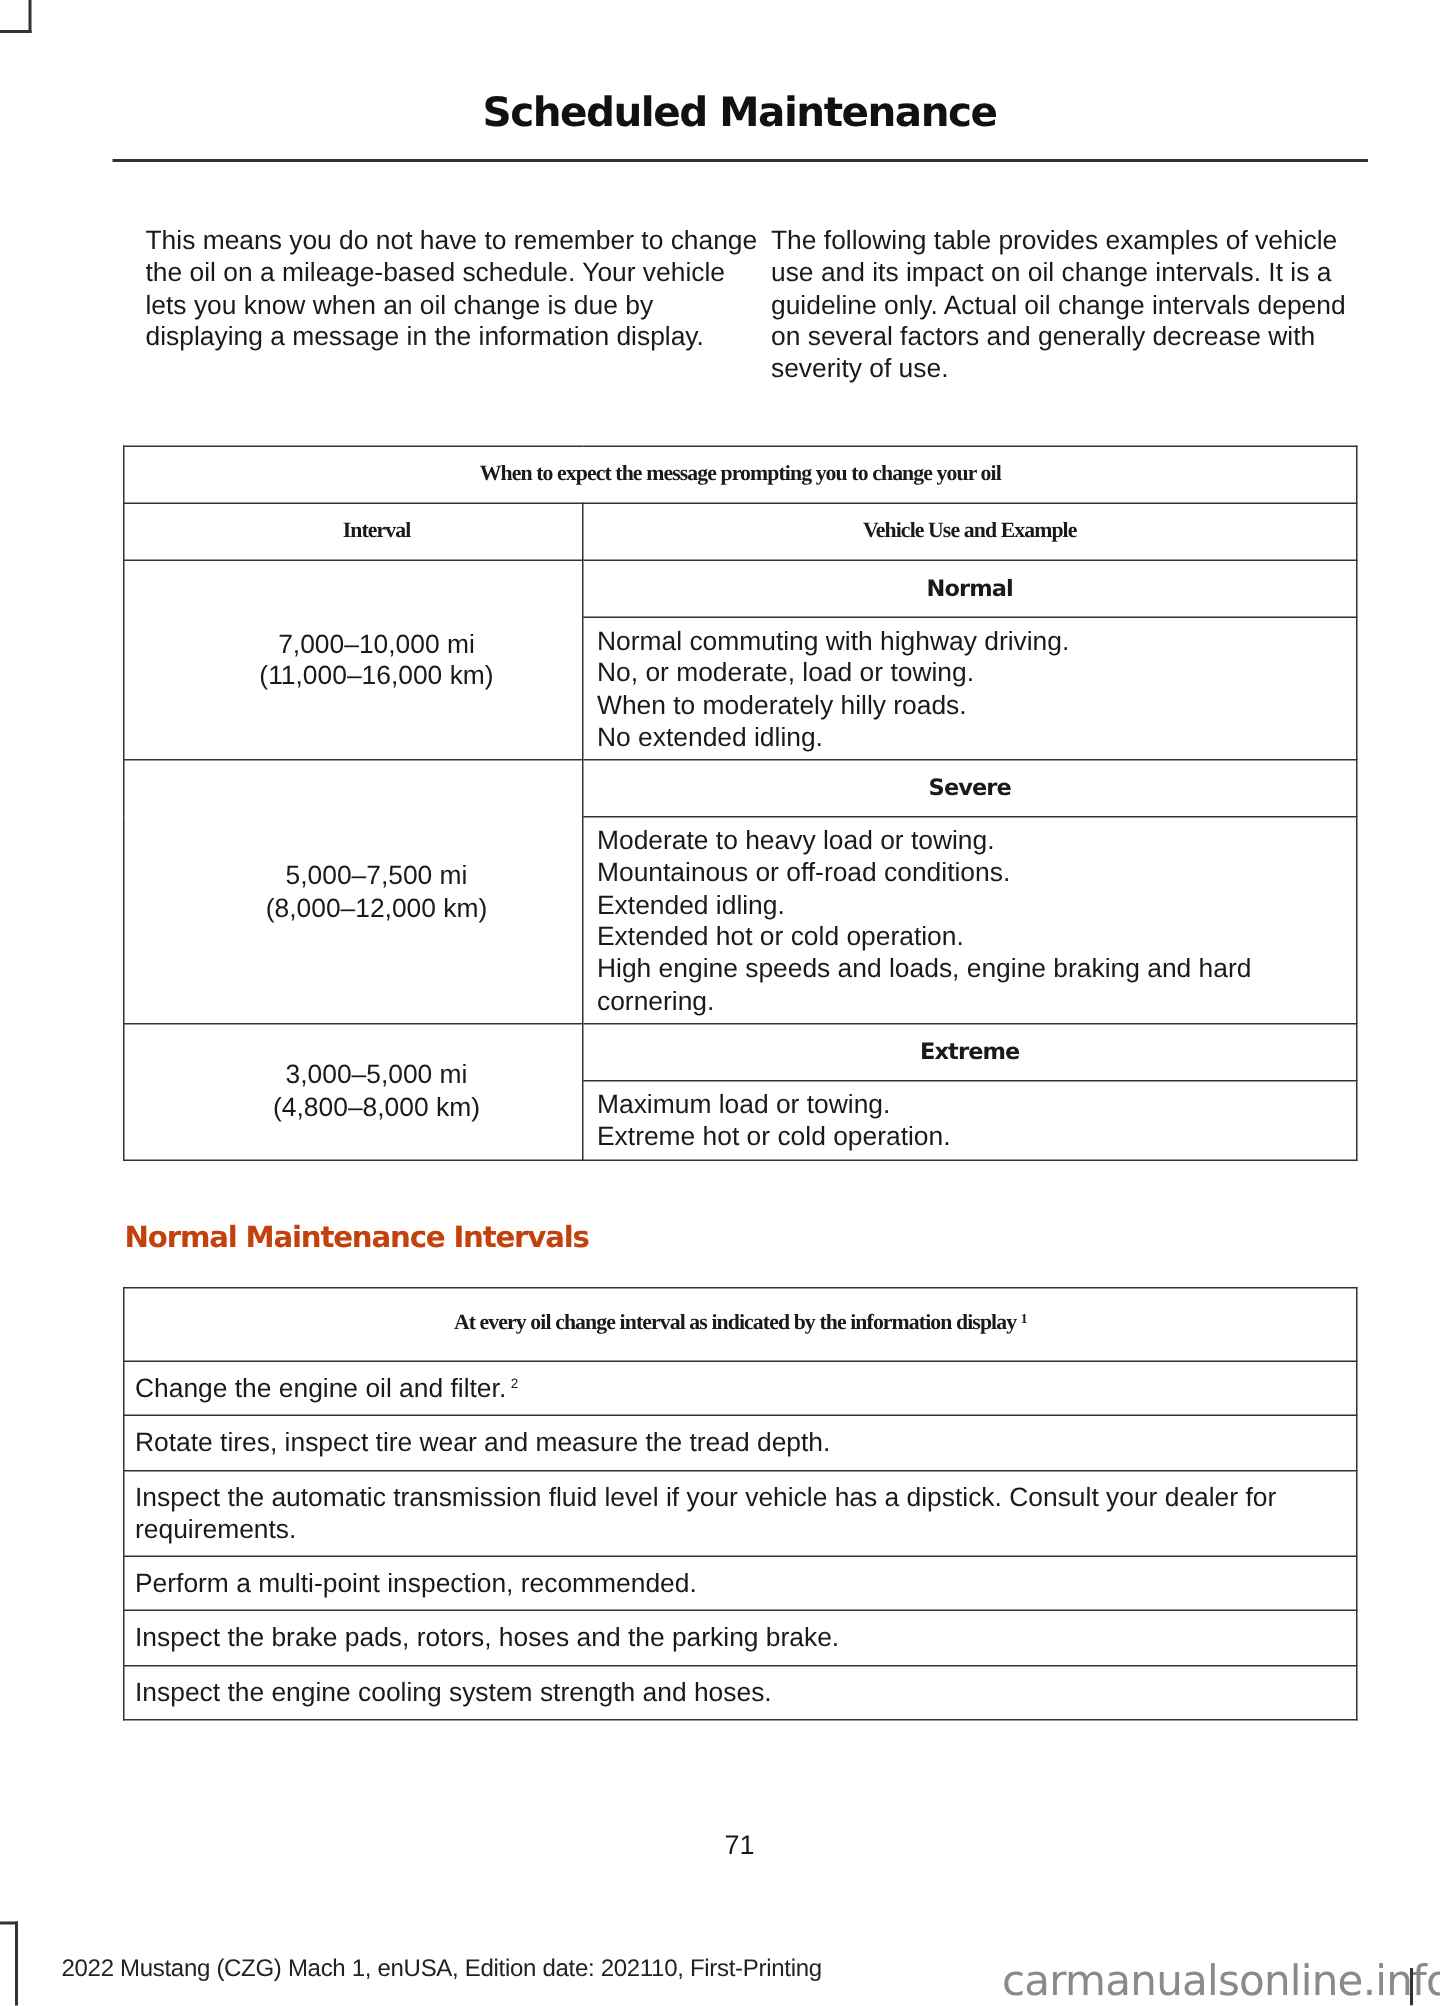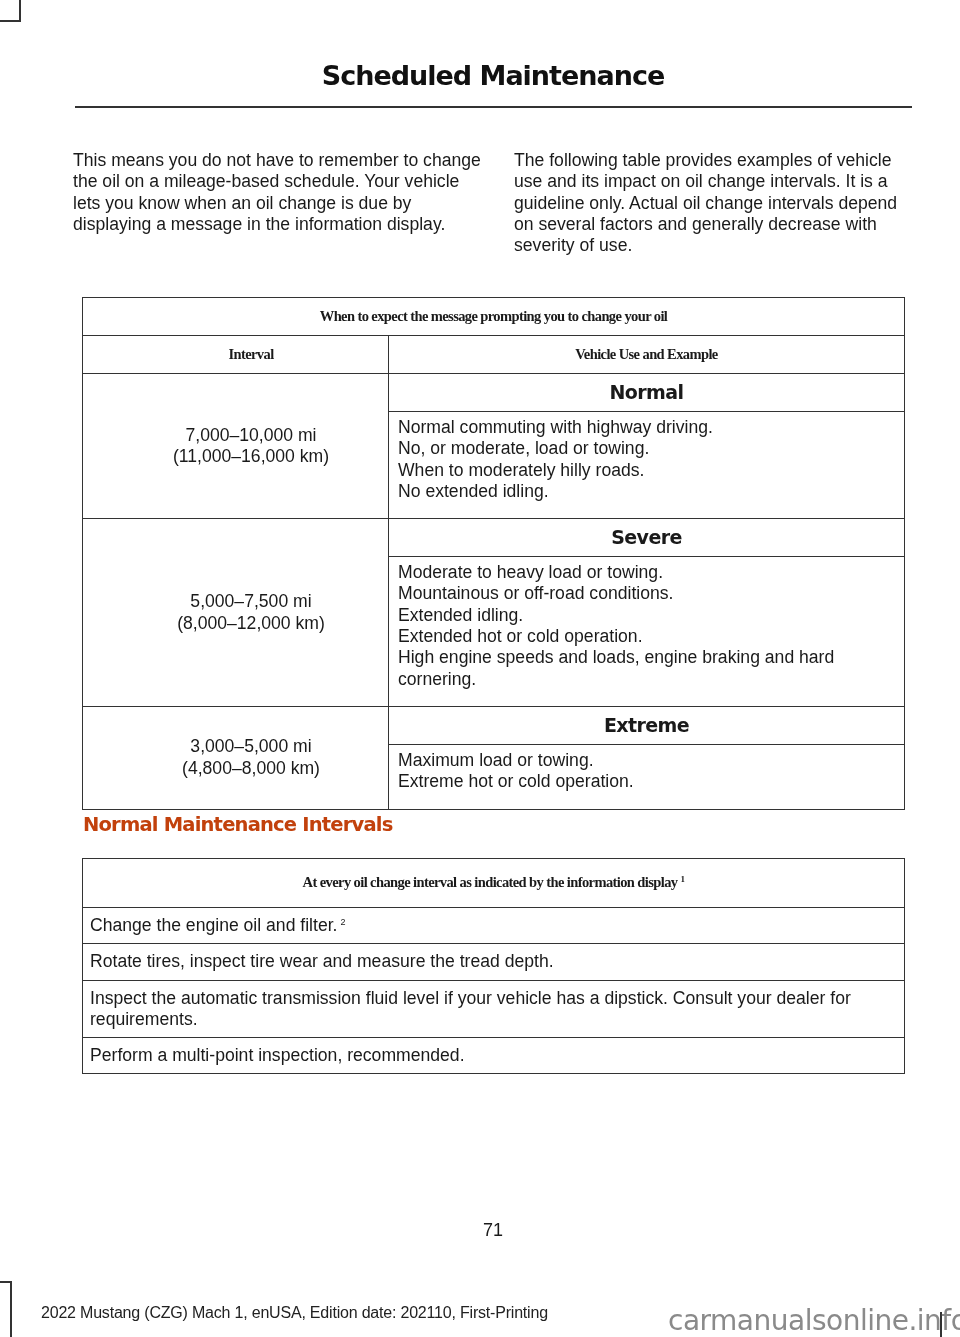--- a/index.html
+++ b/index.html
@@ -12,33 +12,33 @@
     .cm-bl { left: 0; top: 1281px; width: 10px; height: 56px; border-right-width: 2px; border-top-width: 2px; }
     .cm-br { left: 940px; top: 1312px; width: 0; height: 25px; border-left-width: 2px; }
 
     .page-title {
       position: absolute; left: 0; width: 986px; top: 60px; text-align: center;
       font-family: "DejaVu Sans", sans-serif; font-weight: bold; font-size: 27px; letter-spacing: -1px; color: #111;
     }
     .title-rule { position: absolute; left: 75px; width: 837px; top: 106px; height: 2px; background: #333; }
 
     .intro { position: absolute; top: 150px; font-size: 17.6px; line-height: 21.3px; color: #1a1a1a; }
-    .intro-left { left: 73px; width: 410px; }
+    .intro-left { left: 97px; width: 410px; }
     .intro-right { left: 514px; width: 400px; }
 
     table { border-collapse: collapse; position: absolute; left: 82px; width: 823px; }
     td, th { border: 1.5px solid #333; font-size: 17.6px; line-height: 21.3px; color: #1a1a1a; }
     th { font-family: Liberation Serif, serif; font-weight: bold; font-size: 14.5px; letter-spacing: -0.6px; }
 
     .oil-table { top: 297px; }
     .oil-table .caption-row th { height: 35px; text-align: center; }
     .oil-table .head-row th { height: 35px; text-align: center; }
     .oil-table .col-interval { width: 272px; text-align: center; vertical-align: middle; padding-left: 32px; }
-    .oil-table .cat { height: 35px; text-align: center; font-family: "DejaVu Sans", sans-serif; font-weight: bold; font-size: 19px; letter-spacing: -0.6px; }
-    .oil-table .desc { padding: 5px 9px 16px 9px; text-align: left; vertical-align: top; }
+    .oil-table .cat { height: 35px; text-align: center; font-family: "DejaVu Sans", sans-serif; font-weight: bold; font-size: 15px; letter-spacing: -0.6px; }
+    .oil-table .desc { padding: 5px 9px 4px 9px; text-align: left; vertical-align: top; }
     .oil-table .desc div { white-space: nowrap; }
 
     .section-heading {
       position: absolute; left: 83px; top: 813px;
       font-family: "DejaVu Sans", sans-serif; font-weight: bold; font-size: 19.5px; letter-spacing: -0.8px; color: #c2410c;
     }
 
     .maint-table { top: 858px; }
     .maint-table th { height: 46px; text-align: center; }
     .maint-table td { padding: 7px 7px 7px 7px; text-align: left; vertical-align: middle; }
@@ -137,18 +137,24 @@
   </tr>
   <tr>
     <td>Rotate tires, inspect tire wear and measure the tread depth.</td>
   </tr>
   <tr>
     <td>Inspect the automatic transmission fluid level if your vehicle has a dipstick. Consult your dealer for requirements.</td>
   </tr>
   <tr>
     <td>Perform a multi-point inspection, recommended.</td>
   </tr>
+  <tr>
+    <td>Inspect the brake pads, rotors, hoses and the parking brake.</td>
+  </tr>
+  <tr>
+    <td>Inspect the engine cooling system strength and hoses.</td>
+  </tr>
 </tbody>
   </table>
 
 <div class="page-number">71</div>
 <div class="footer-text">2022 Mustang (CZG) Mach 1, enUSA, Edition date: 202110, First-Printing</div>
 <div class="watermark">carmanualsonline.info</div>
 
 </body></html>

